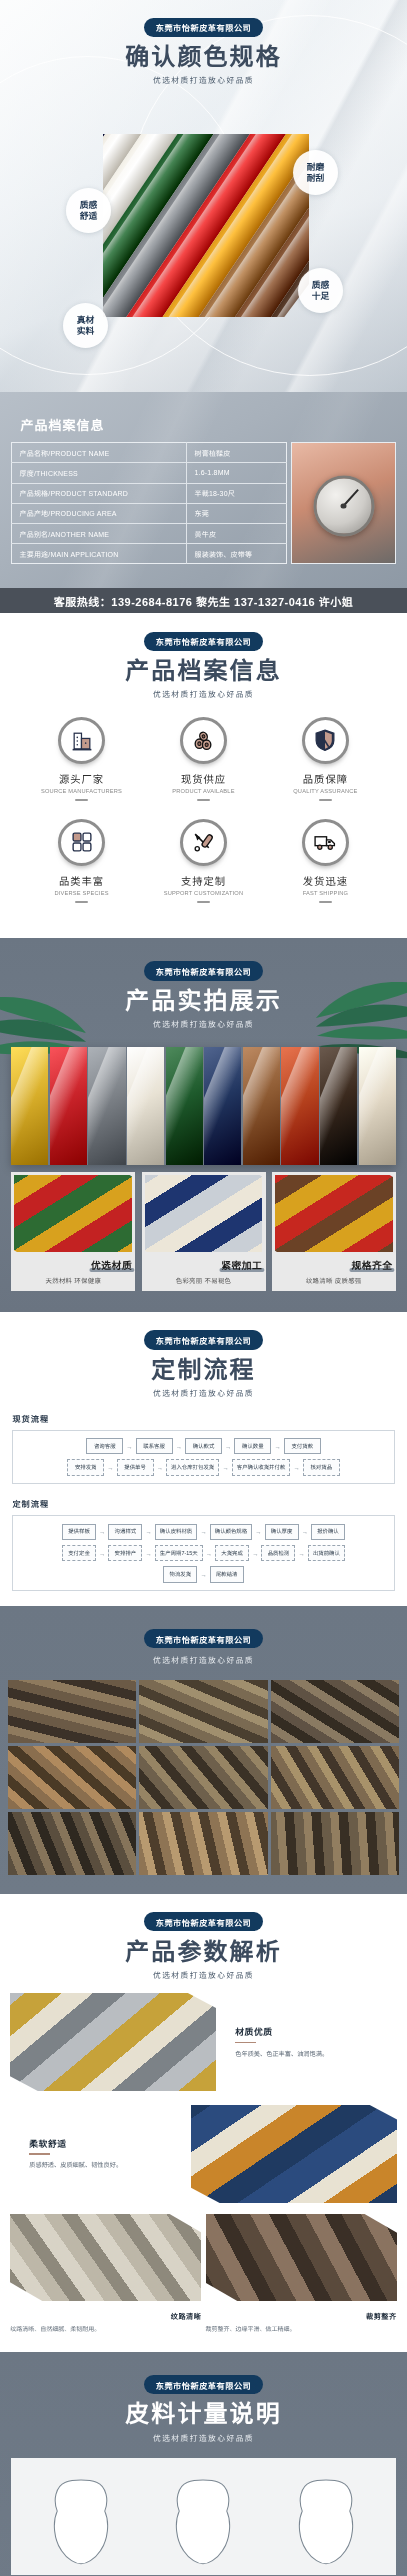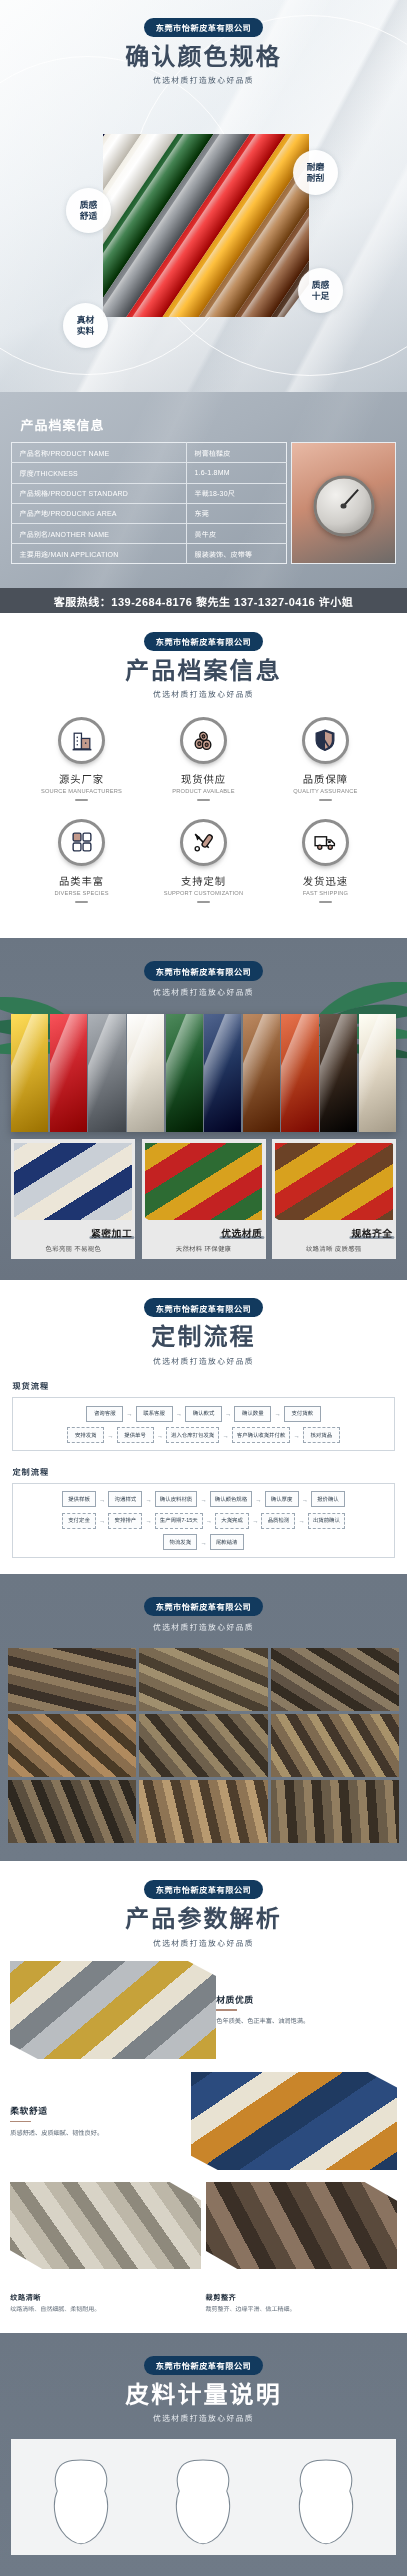--- a/index.html
+++ b/index.html
@@ -202,31 +202,31 @@
   .fgrid{ display:grid; grid-template-columns:repeat(3,1fr); gap:3.1px; margin:15.5px 8.2px 0; }
   .fph{ height:63px; position:relative; overflow:hidden; background:#4e453c; }
   .fph i{ position:absolute; inset:0; display:block; }
 
   
   .s7{ background:#ffffff; padding:18.5px 0 17.5px; }
   .pblock{ display:flex; align-items:center; margin:13.4px 10.3px 0; gap:0; }
   .pblock.rev{ flex-direction:row-reverse; }
   .pimg{ flex:0 0 206px; height:98px; position:relative; overflow:hidden; }
   .pimg i{ position:absolute; inset:-30%; transform:rotate(28deg); display:block; }
-  .ptext{ flex:1; padding:0 0; }
+  .ptext{ flex:1; padding:0 19px; }
   .ptitle{ font-size:8.8px; font-weight:bold; color:#1f2c3a; letter-spacing:0.5px; }
   .ptitle::after{
     content:""; display:block; width:20.6px; height:1.5px; background:#b08a78; margin-top:3.6px;
   }
   .pdesc{ font-size:6.2px; color:#5c6875; line-height:1.9; margin-top:4.6px; }
   .pgrid2{ display:flex; gap:4.1px; margin:11.3px 10.3px 0; }
   .pcard{ flex:1; }
   .pcard .ph{ height:87px; position:relative; overflow:hidden; }
   .pcard .ph i{ position:absolute; inset:-30%; transform:rotate(30deg); display:block; }
-  .pcard .ct{ font-size:7.2px; font-weight:bold; color:#1f2c3a; margin-top:23px; letter-spacing:0.5px; }
+  .pcard .ct{ font-size:7.2px; font-weight:bold; color:#1f2c3a; margin-top:10px; letter-spacing:0.5px;text-align:right; }
   .pcard .cd{ font-size:6px; color:#65707c; line-height:1.8; margin-top:2.6px; }
 
   
   .s8{
     background:linear-gradient(180deg,#6c7784 0%,#6f7a87 100%);
     padding:23px 0 20.6px;
   }
   .mbox{ background:#f2f3f4; margin:15.5px 11.3px 0; padding:9.3px 8.2px; }
   .hides{ display:flex; justify-content:space-around; align-items:flex-end; height:98px; }
   .hide{ width:62px; height:88px; position:relative; }
@@ -426,48 +426,49 @@
     </svg>
     <svg class="leaf leaf2" viewBox="0 0 200 160">
       <g fill="#2e7a52">
         <path d="M10 80 C60 20 140 10 195 25 C150 45 90 60 10 80Z"></path>
         <path d="M10 95 C65 50 145 50 198 70 C150 82 85 92 10 95Z" fill="#27694a"></path>
         <path d="M12 110 C70 85 150 92 196 112 C148 118 80 118 12 110Z" fill="#2e7a52"></path>
       </g>
     </svg>
     <div class="center" style="position:relative">
       <span class="brand-pill">东莞市怡新皮革有限公司</span>
+      <div class="big-title light">产品实拍展示</div>
       <div class="sub-title light">优选材质打造放心好品质</div>
     </div>
     <div class="colorstrip" id="colorStrip">
         <span style="background: linear-gradient(150deg, rgb(255, 222, 90), rgb(216, 174, 42) 45%, rgb(154, 112, 0));"></span>
         <span style="background: linear-gradient(150deg, rgb(249, 83, 90), rgb(201, 35, 42) 45%, rgb(139, 0, 0));"></span>
         <span style="background: linear-gradient(150deg, rgb(173, 178, 184), rgb(125, 130, 136) 45%, rgb(63, 68, 74));"></span>
         <span style="background: linear-gradient(150deg, rgb(255, 255, 255), rgb(232, 226, 212) 45%, rgb(170, 164, 150));"></span>
         <span style="background: linear-gradient(150deg, rgb(78, 138, 92), rgb(30, 90, 44) 45%, rgb(0, 28, 0));"></span>
         <span style="background: linear-gradient(150deg, rgb(81, 101, 143), rgb(33, 53, 95) 45%, rgb(0, 0, 33));"></span>
         <span style="background: linear-gradient(150deg, rgb(189, 138, 98), rgb(141, 90, 50) 45%, rgb(79, 28, 0));"></span>
         <span style="background: linear-gradient(150deg, rgb(232, 116, 79), rgb(184, 68, 31) 45%, rgb(122, 6, 0));"></span>
         <span style="background: linear-gradient(150deg, rgb(107, 90, 78), rgb(59, 42, 30) 45%, rgb(0, 0, 0));"></span>
         <span style="background: linear-gradient(150deg, rgb(255, 255, 246), rgb(227, 217, 198) 45%, rgb(165, 155, 136));"></span>
       </div>
     <div class="shots" id="showcaseCards">
         <div class="shot">
           <div class="img">
+            <i style="background:repeating-linear-gradient(118deg,#d8a11e 0 17.5px,#c32222 17.5px 37px,#2d6b33 37px 56px)"></i>
+          </div>
+          <div class="capwrap"><span class="cap">优选材质</span></div>
+          <div class="sub">天然材料 环保健康</div>
+        </div>
+        <div class="shot">
+          <div class="img">
             <i style="background:repeating-linear-gradient(118deg,#ece6d8 0 17.5px,#1e3570 17.5px 37px,#c9cfd6 37px 56px)"></i>
           </div>
           <div class="capwrap"><span class="cap">紧密加工</span></div>
           <div class="sub">色彩亮丽 不易褪色</div>
-        </div>
-        <div class="shot">
-          <div class="img">
-            <i style="background:repeating-linear-gradient(118deg,#d8a11e 0 17.5px,#c32222 17.5px 37px,#2d6b33 37px 56px)"></i>
-          </div>
-          <div class="capwrap"><span class="cap">优选材质</span></div>
-          <div class="sub">天然材料 环保健康</div>
         </div>
         <div class="shot">
           <div class="img">
             <i style="background:repeating-linear-gradient(118deg,#6b4226 0 17.5px,#d8a11e 17.5px 37px,#c6271f 37px 56px)"></i>
           </div>
           <div class="capwrap"><span class="cap">规格齐全</span></div>
           <div class="sub">纹路清晰 皮质感强</div>
         </div>
       </div>
   </section>

